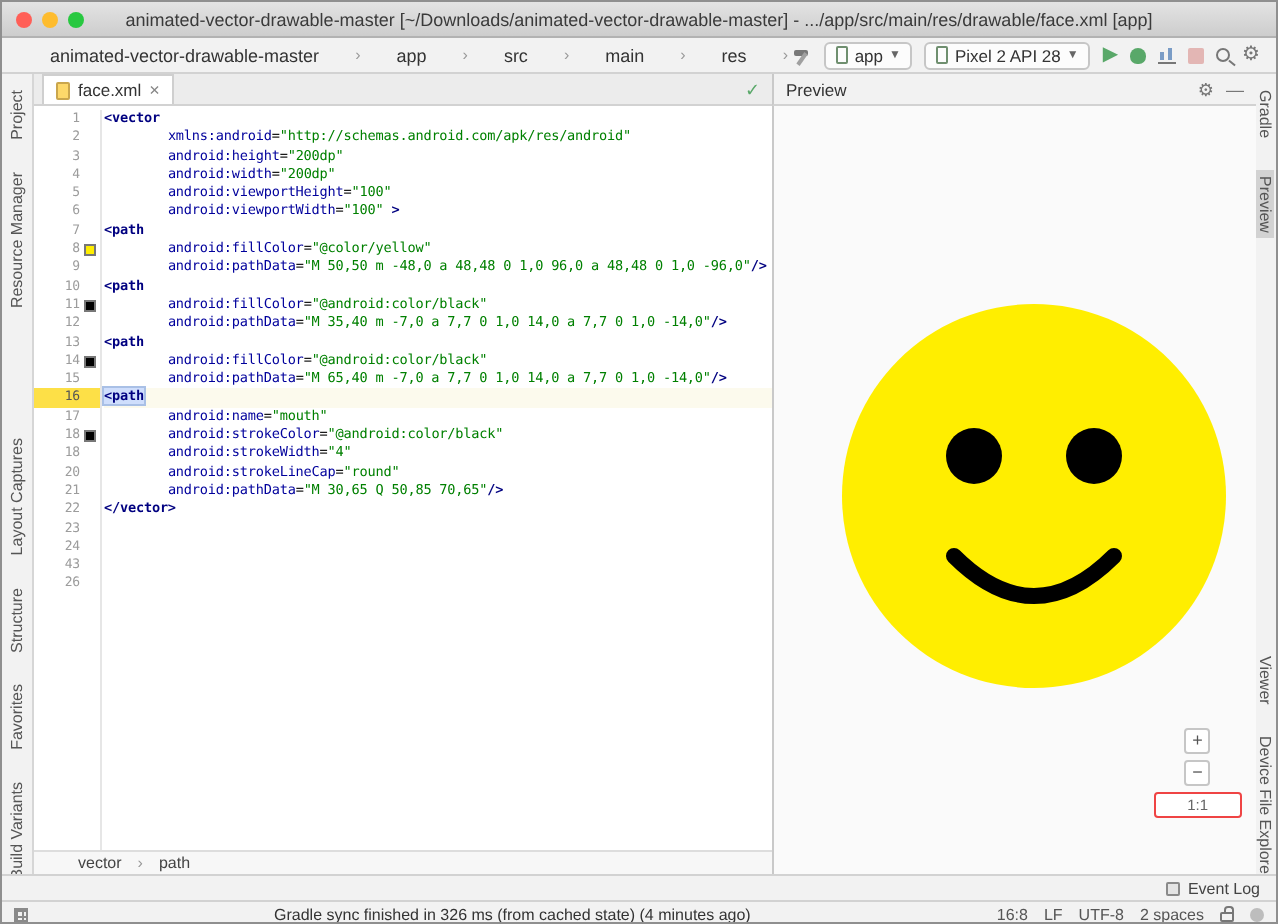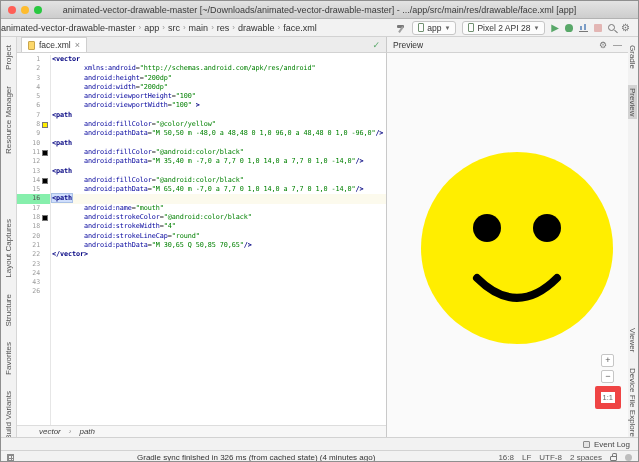--- a/index.html
+++ b/index.html
@@ -8,21 +8,21 @@
 
   
   .titlebar{position:absolute;left:0;top:0;right:0;height:18px;background:linear-gradient(#e3e3e3,#cdcdcd);border-bottom:1px solid #b2b2b2;display:flex;align-items:center;}
   .traffic{position:absolute;left:7px;top:5px;display:flex;gap:5px;}
   .tl{width:8px;height:8px;border-radius:50%;display:inline-block;}
   .tl.red{background:#ff5f57}.tl.yel{background:#febc2e}.tl.grn{background:#28c840}
   .title-text{flex:1;text-align:center;font-size:9px;color:#3a3a3a;white-space:nowrap;overflow:hidden;text-overflow:ellipsis;padding:0 48px;}
 
   
   .toolbar{position:absolute;left:0;top:18px;right:0;height:18px;background:#f2f2f2;border-bottom:1px solid #d2d2d2;display:flex;align-items:center;font-size:9px;color:#333;}
-  .crumbs{display:flex;align-items:center;gap:3px;padding-left:0;flex:1;min-width:0;overflow:hidden;white-space:nowrap;}
+  .crumbs{display:flex;align-items:center;gap:18px;padding-left:24px;flex:1;min-width:0;overflow:hidden;white-space:nowrap;}
   .crumb{cursor:default;}
   .crumb-sep{color:#9a9a9a;font-size:8px;}
   .tb-right{display:flex;align-items:center;gap:6px;padding-right:8px;flex:0 0 auto;}
   .chip{display:flex;align-items:center;gap:3px;border:1px solid #c6c6c6;background:#fcfcfc;border-radius:3px;height:14px;padding:0 5px;font-size:8.5px;color:#333;}
   .caret{font-size:6px;color:#666;}
   .ic{display:inline-block;position:relative;}
   .hammer{width:10px;height:10px;}
   .hammer::before{content:"";position:absolute;left:1px;top:2px;width:7px;height:3px;background:#787878;border-radius:1px;}
   .hammer::after{content:"";position:absolute;left:4px;top:3px;width:2px;height:7px;background:#a0a0a0;transform:rotate(35deg);}
   .phone{width:6px;height:9px;border:1px solid #6f8f6f;border-radius:1px;}
@@ -49,45 +49,45 @@
   .tabbar{position:absolute;left:16px;top:36px;width:369px;height:16px;background:#ececec;border-bottom:1px solid #d2d2d2;display:flex;align-items:flex-end;}
   .tab{display:flex;align-items:center;gap:4px;background:#fff;border:1px solid #cfcfcf;border-bottom:none;height:15px;padding:0 6px;font-size:8.5px;color:#333;margin-left:4px;}
   .file-icon{width:7px;height:9px;background:#fdd86a;border:1px solid #caa64d;border-radius:1px;}
   .tab-close{color:#888;font-size:9px;line-height:9px;cursor:pointer;}
   .inspect-ok{margin-left:auto;margin-right:6px;align-self:center;color:#59a869;font-size:9px;}
 
   
   .code-wrap{position:absolute;left:16px;top:52px;width:369px;height:372px;background:#fff;overflow:hidden;font-family:"DejaVu Sans Mono",monospace;font-size:6.8px;line-height:9.3px;letter-spacing:-0.1px;}
   .gutter{position:absolute;left:0;top:2px;bottom:0;width:34px;border-right:1px solid #e6e6e6;background:#fff;}
   .gutter-line{height:9.3px;display:flex;align-items:center;justify-content:flex-end;gap:2px;padding-right:2px;color:#9c9c9c;font-size:6.5px;}
-  .gutter-line.cur{background:#86efac;color:#555;}
+  .gutter-line.cur{background:#fde047;color:#555;}
   .swatch{width:6px;height:6px;visibility:hidden;flex:0 0 auto;}
   .swatch.on{visibility:visible;border:1px solid #777;}
   .code{position:absolute;left:35px;top:2px;right:0;}
   .code-line{height:9.3px;white-space:pre;color:#1a1a1a;}
   .code-line.cur{background:#fcfaed;}
   .tk-tag{color:#000080;font-weight:bold;}
   .tk-attr{color:#00009c;}
   .tk-str{color:#008000;}
   .tk-pun{color:#1a1a1a;}
   .tk-pl{color:#1a1a1a;}
   .tk-tagsel{color:#000080;font-weight:bold;background:#cfdefc;outline:1px solid #a9c0e6;}
 
   
-  .ed-crumbs{position:absolute;left:16px;top:424px;width:369px;height:12px;background:#f7f7f7;border-top:1px solid #ddd;display:flex;align-items:center;gap:8px;font-size:8px;color:#444;padding-left:22px;font-style:italic;}
+  .ed-crumbs{position:absolute;left:16px;top:424px;width:369px;height:12px;background:#f7f7f7;border-top:1px solid #ddd;display:flex;align-items:center;gap:8px;font-size:8px;color:#444;padding-left:22px;}
 
   
   .pv-header{position:absolute;left:385px;top:36px;width:242px;height:16px;background:#f2f2f2;border-bottom:1px solid #d2d2d2;border-left:1px solid #c9c9c9;display:flex;align-items:center;font-size:8.5px;color:#333;padding:0 6px;gap:6px;}
   .pv-title{flex:1;}
   .pv-hicon{color:#777;font-size:9px;cursor:pointer;}
   .pv-content{position:absolute;left:385px;top:52px;width:242px;height:384px;background:#fafafa;border-left:1px solid #c9c9c9;overflow:hidden;}
   svg.face{position:absolute;left:30px;top:95px;width:200px;height:200px;}
   .pv-zoom{position:absolute;right:7px;bottom:28px;display:flex;flex-direction:column;gap:3px;align-items:center;}
   .zoom-btn{width:13px;height:13px;border:1px solid #c6c6c6;background:#fff;font-size:9px;line-height:11px;text-align:center;color:#555;border-radius:2px;cursor:pointer;}
-  .zoom-ratio{font-size:7.5px;color:#666;border:6px solid #ef4444;background:#fff;padding:1px 2px;border-radius:2px;cursor:pointer;}
+  .zoom-ratio{font-size:7.5px;color:#666;border:1px solid #ef4444;background:#fff;padding:1px 16px;border-radius:2px;cursor:pointer;}
 
   
   .bottom-bar{position:absolute;left:0;right:0;top:436px;height:13px;background:#f2f2f2;border-top:1px solid #d2d2d2;display:flex;align-items:center;font-size:8px;color:#444;}
   .bb-tabs{display:flex;align-items:center;height:100%;padding-left:14px;}
   .bb-tab{display:flex;align-items:center;gap:3px;padding:0 7px;height:100%;cursor:pointer;}
   .bb-icon{width:7px;height:7px;border:1px solid #8a8a8a;border-radius:1px;background:#e4e4e4;flex:0 0 auto;}
   .bb-right{margin-left:auto;display:flex;align-items:center;gap:4px;padding-right:8px;cursor:pointer;}
 
   
   .status-bar{position:absolute;left:0;right:0;top:449px;height:13px;background:#f2f2f2;border-top:1px solid #d2d2d2;display:flex;align-items:center;font-size:8px;color:#555;padding:0 6px;gap:8px;}

